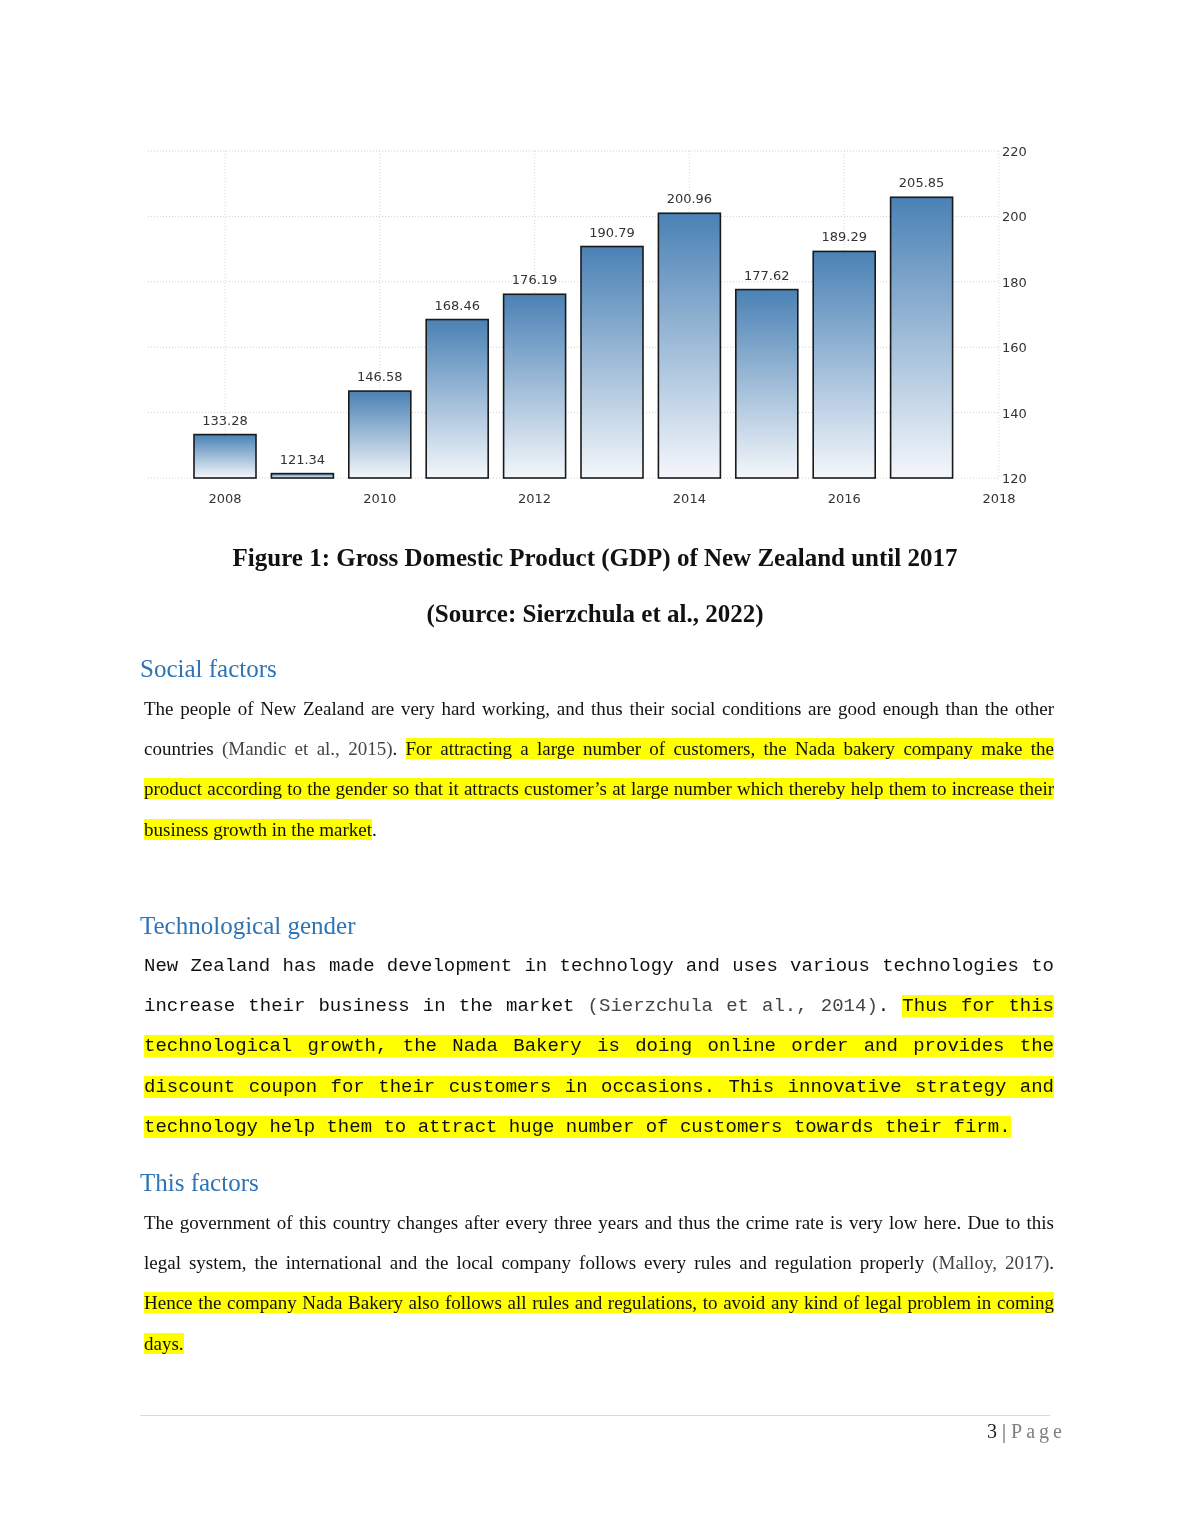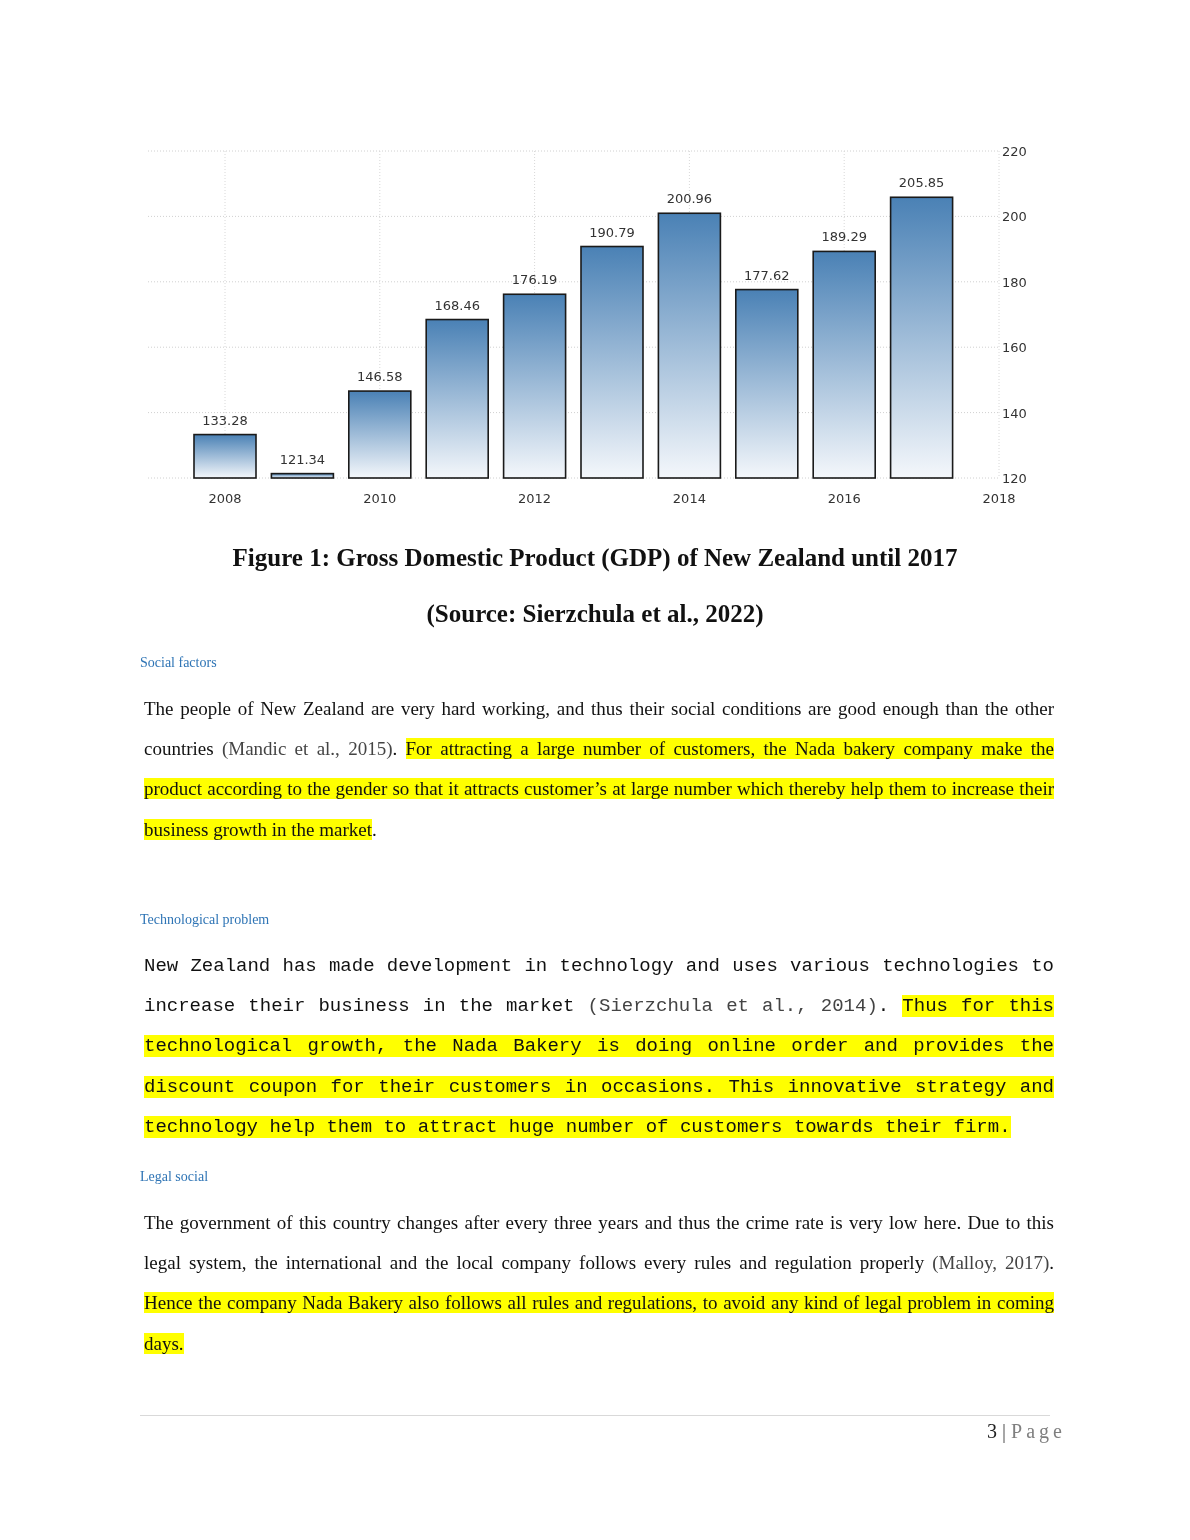--- a/index.html
+++ b/index.html
@@ -1,21 +1,21 @@
 <!DOCTYPE html>
 <html><head>
 <meta charset="utf-8">
 <style>
   html, body { margin: 0; padding: 0; background: #ffffff; }
   body { width: 1190px; height: 1540px; position: relative; font-family: "Liberation Serif", serif; color: #111; }
   .chart { position: absolute; left: 140px; top: 135px; width: 900px; height: 385px; }
   .chart svg { display: block; }
   .chart text { font-family: "DejaVu Sans", sans-serif; font-size: 13px; fill: #333; }
   .caption { position: absolute; left: 140px; width: 910px; text-align: center; font-weight: bold; font-size: 25px; }
-  .heading { position: absolute; left: 140px; font-size: 14px; color: #2e74b5; }
+  .heading { position: absolute; left: 140px; font-size: 25px; color: #2e74b5; }
   .para { position: absolute; left: 144px; width: 910px; font-size: 19px; line-height: 40.2px; text-align: justify; text-align-last: left; }
   .cite { color: #444; }
   .hl { background: #ffff00; }
   .footer-line { position: absolute; left: 140px; top: 1415px; width: 910px; height: 1px; background: #d9d9d9; }
   .footer { position: absolute; right: 124px; top: 1420px; font-family: Liberation Serif, serif; font-size: 20px; }
   .footer .num { color: #222; }
   .footer .sep { color: #555; }
   .footer .pg { color: #7f7f7f; letter-spacing: 4px; }
 </style>
 </head>
@@ -77,26 +77,26 @@
 </div>
 
 <div class="caption" style="top:544px;">Figure 1: Gross Domestic Product (GDP) of New Zealand until 2017</div>
 <div class="caption" style="top:600px;">(Source: Sierzchula et al., 2022)</div>
 
 <div class="heading" style="top:655px;">Social factors</div>
 <div class="para" style="top:689px;">
   <span>The people of New Zealand are very hard working, and thus their social conditions are good enough than the other countries </span><span class="cite">(Mandic et al., 2015)</span><span>. </span><span class="hl">For attracting a large number of customers, the Nada bakery company make the product according to the gender so that it attracts customer’s at large number which thereby help them to increase their business growth in the market</span><span>.</span>
 </div>
 
-<div class="heading" style="top:912px;">Technological problem</div>
+<div class="heading" style="top:912px;">Technological gender</div>
 <div class="para" style="top:946px;font-family:Liberation Mono, monospace;">
   <span>New Zealand has made development in technology and uses various technologies to increase their business in the market </span><span class="cite">(Sierzchula et al., 2014)</span><span>. </span><span class="hl">Thus for this technological growth, the Nada Bakery is doing online order and provides the discount coupon for their customers in occasions.  This innovative strategy and technology help them to attract huge number of customers towards their firm.</span>
 </div>
 
-<div class="heading" style="top:1169px;">Legal social</div>
+<div class="heading" style="top:1169px;">This factors</div>
 <div class="para" style="top:1203px;">
   <span>The government of this country changes after every three years and thus the crime rate is very low here. Due to this legal system, the international and the local company follows every rules and regulation properly </span><span class="cite">(Malloy, 2017)</span><span>. </span><span class="hl">Hence the company Nada Bakery also follows all rules and regulations, to avoid any kind of legal problem in coming days.</span>
 </div>
 
 <div class="footer-line"></div>
 <div class="footer">
   <span class="num">3</span>
   <span class="sep">|</span>
   <span class="pg">Page</span>
 </div>

